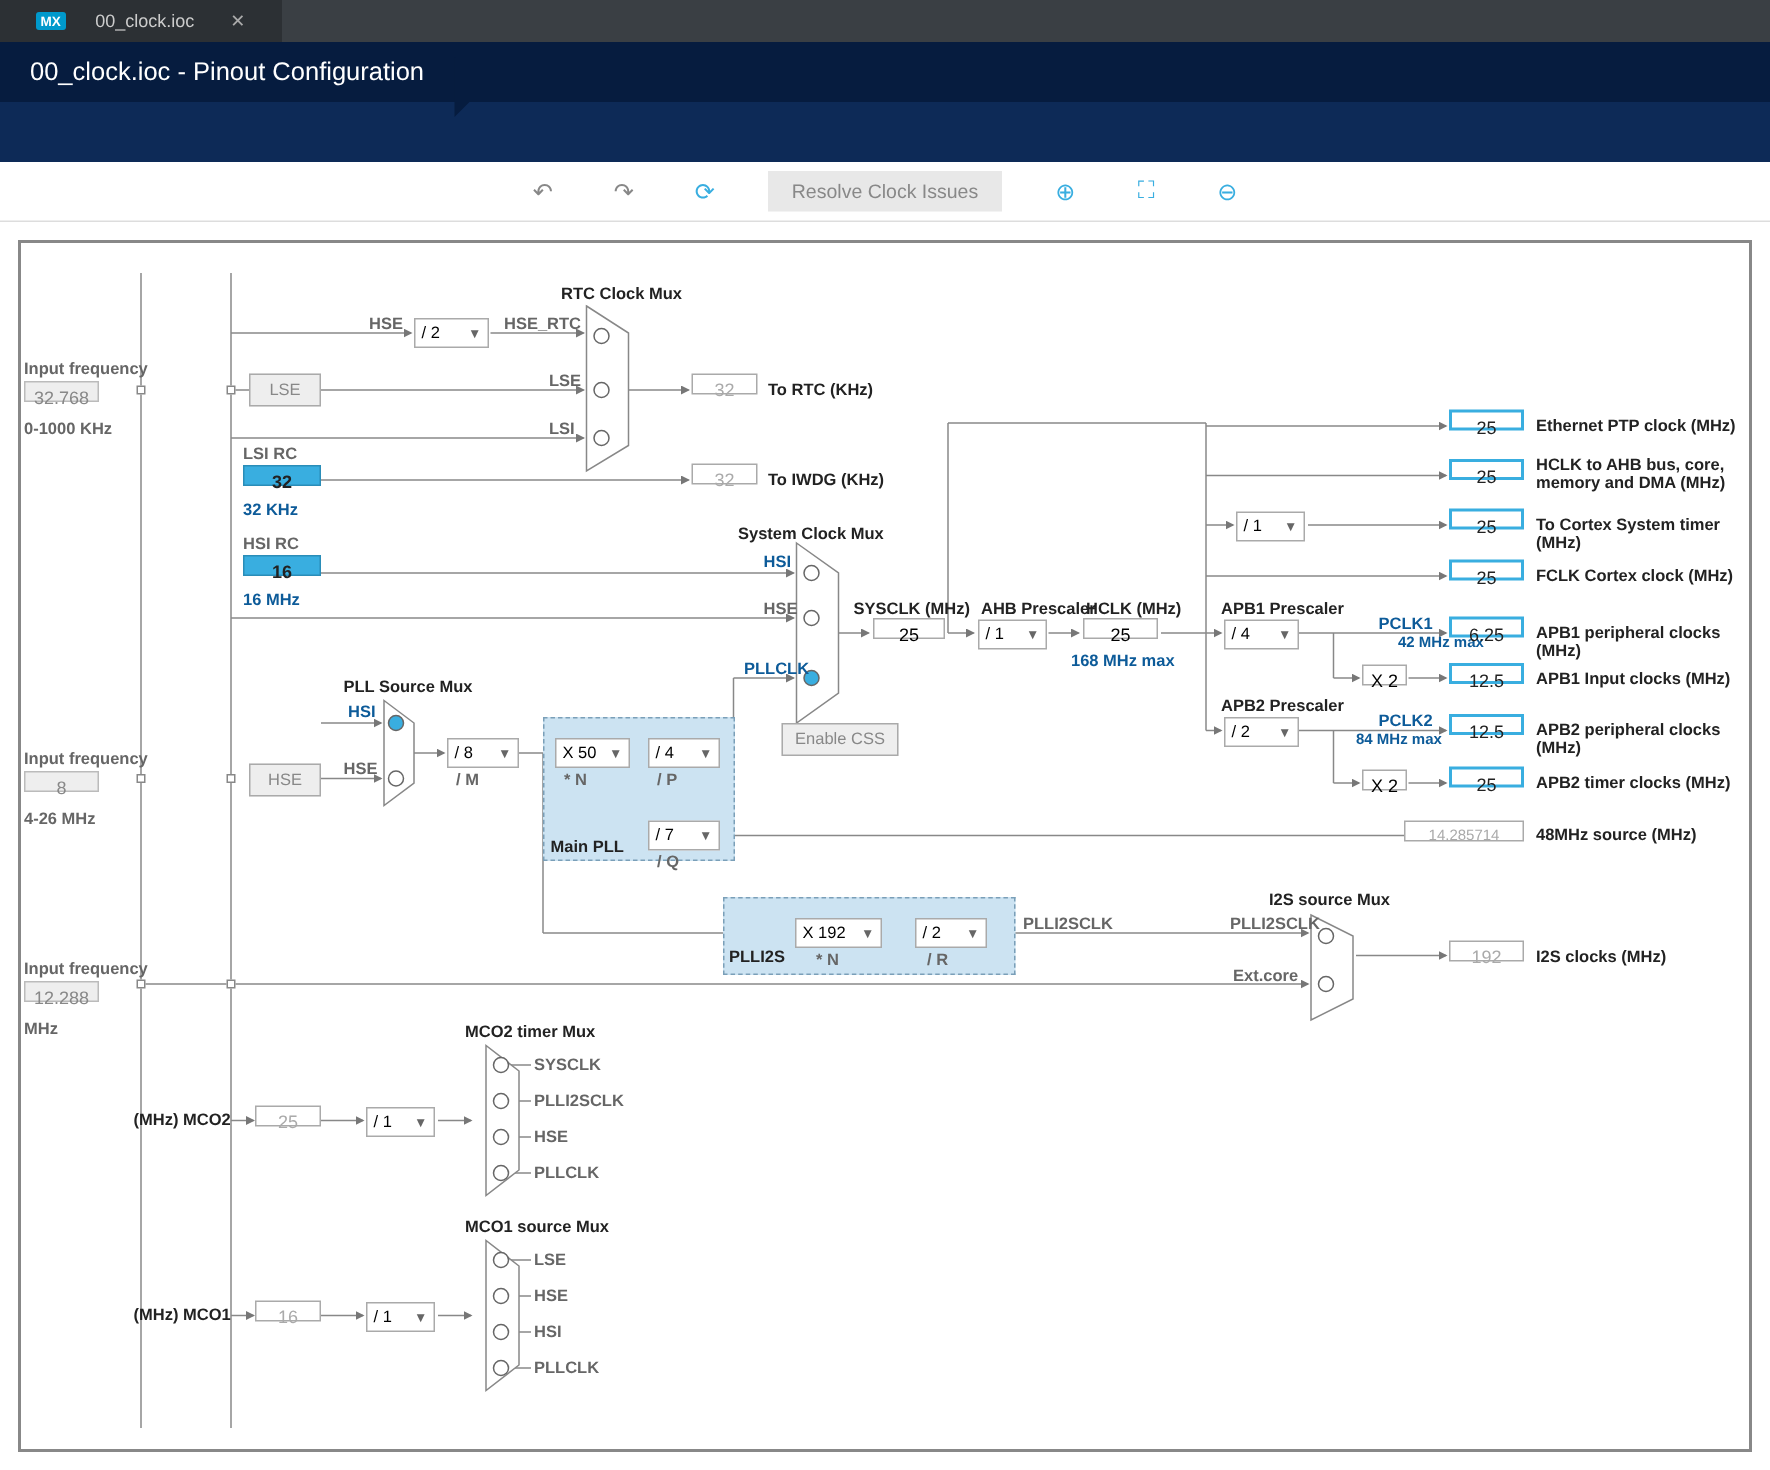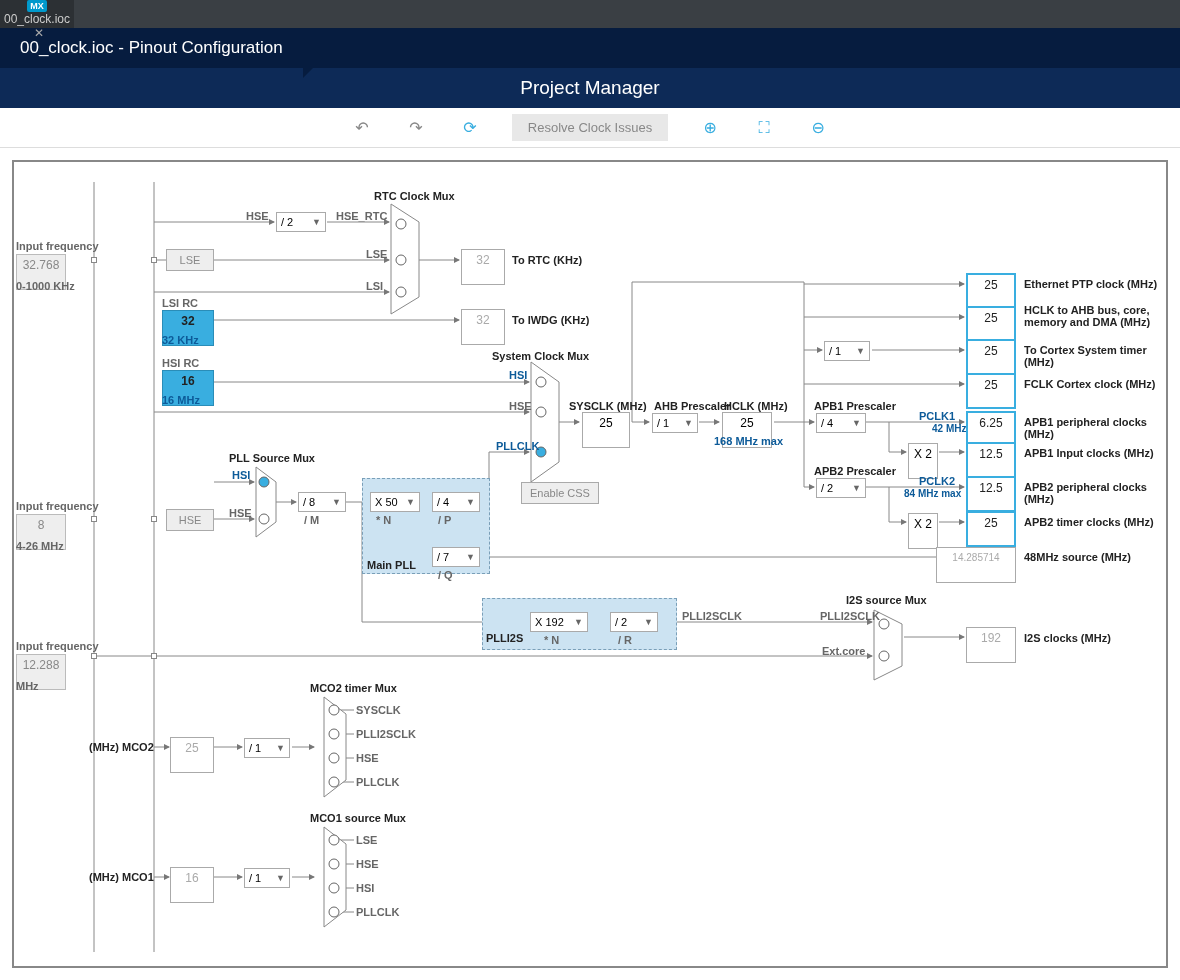--- a/index.html
+++ b/index.html
@@ -1,19 +1,19 @@
 <!DOCTYPE html>
 <html><head>
 <meta charset="utf-8">
 <style>
   * { box-sizing: border-box; margin: 0; padding: 0; font-family: "Segoe UI", Arial, sans-serif; }
   body { background: #3a3f44; width: 1180px; height: 980px; overflow: hidden; }
   
   .titlebar { height: 28px; background: #3a3f44; display: flex; align-items: center; }
-  .tab-file { background: #2c3034; color: #ccc; height: 28px; display: flex; align-items: center; padding: 0 4px; font-size: 12px; gap: 0; flex-direction: column; }
+  .tab-file { background: #2c3034; color: #ccc; height: 28px; display: flex; align-items: center; padding: 0 24px; font-size: 12px; gap: 20px; }
   .tab-file .mx-badge { background: #0099cc; color: white; font-size: 9px; font-weight: bold; padding: 1px 3px; border-radius: 2px; }
   .tab-file .close { color: #aaa; cursor: pointer; margin-left: 4px; }
   
   .breadcrumb-bar { height: 40px; background: #061c3f; display: flex; align-items: center; }
   .breadcrumb { color: #fff; font-size: 17px; padding: 0 20px; position: relative; }
   .breadcrumb::after { content: ''; position: absolute; right: -20px; top: 0; width: 0; height: 0; border-top: 20px solid transparent; border-bottom: 20px solid transparent; border-left: 20px solid #061c3f; z-index: 2; }
   
   .main-tabs { display: flex; height: 40px; background: #0d2a57; }
   .main-tab { flex: 1; display: flex; align-items: center; justify-content: center; color: #fff; font-size: 19px; cursor: pointer; }
   .main-tab.active { background: #39aee0; color: #061c3f; }
@@ -24,21 +24,21 @@
   .toolbar .resolve-btn { background: #e8e8e8; border: none; padding: 6px 16px; color: #888; font-size: 13px; cursor: pointer; }
   
   .canvas-area { background: #fff; height: 832px; padding: 12px; }
   .diagram { border: 2px solid #888; width: 100%; height: 100%; position: relative; overflow: hidden; font-size: 11px; }
   .diagram svg { position: absolute; top: 0; left: 0; }
   
   
   .lbl { position: absolute; font-size: 11px; color: #666; font-weight: bold; }
   .lbl-dark { position: absolute; font-size: 11px; color: #222; font-weight: bold; }
   .lbl-blue { position: absolute; font-size: 11px; color: #0d5b99; font-weight: bold; }
-  .val-box { position: absolute; border: 1px solid #aaa; background: #fff; text-align: center; height: 36px; line-height: 20px; font-size: 12px; }
+  .val-box { position: absolute; border: 1px solid #aaa; background: #fff; text-align: center; height: 14px; line-height: 20px; font-size: 12px; }
   .val-box.gray { background: #eee; color: #888; border-color: #bbb; }
   .val-box.graytext { color: #aaa; }
   .val-box.cyan-border { border: 2px solid #39aee0; color: #222; }
   .val-box.filled-big { background: #39aee0; border-color: #2a8db8; color: #222; font-weight: bold; }
   .sel { position: absolute; border: 1px solid #aaa; background: #fff; display: flex; align-items: center; justify-content: space-between; padding: 0 4px; height: 20px; font-size: 11px; }
   .sel .chev { font-size: 9px; color: #666; }
   .btn-box { position: absolute; border: 1px solid #aaa; background: #eee; text-align: center; height: 22px; line-height: 20px; font-size: 11px; color: #888; }
   .tick { position: absolute; width: 6px; height: 6px; border: 1px solid #888; background: #fff; }
   .pll-area { position: absolute; background: #cce3f2; border: 1px dashed #7a9fb8; }
 </style>
@@ -51,21 +51,20 @@
     <span>00_clock.ioc</span>
     <span class="close">✕</span>
   </div>
 </div>
 
 <div class="breadcrumb-bar">
   <div class="breadcrumb">00_clock.ioc - Pinout Configuration</div>
 </div>
 
 <div class="main-tabs">
-  <div class="main-tab">Project Manager</div>
 </div>
 
 <div class="toolbar">
   <div class="icon-btn">↶</div>
   <div class="icon-btn">↷</div>
   <div class="icon-btn blue">⟳</div>
   <button class="resolve-btn">Resolve Clock Issues</button>
   <div class="icon-btn blue">⊕</div>
   <div class="icon-btn blue">⛶</div>
   <div class="icon-btn blue">⊖</div>

